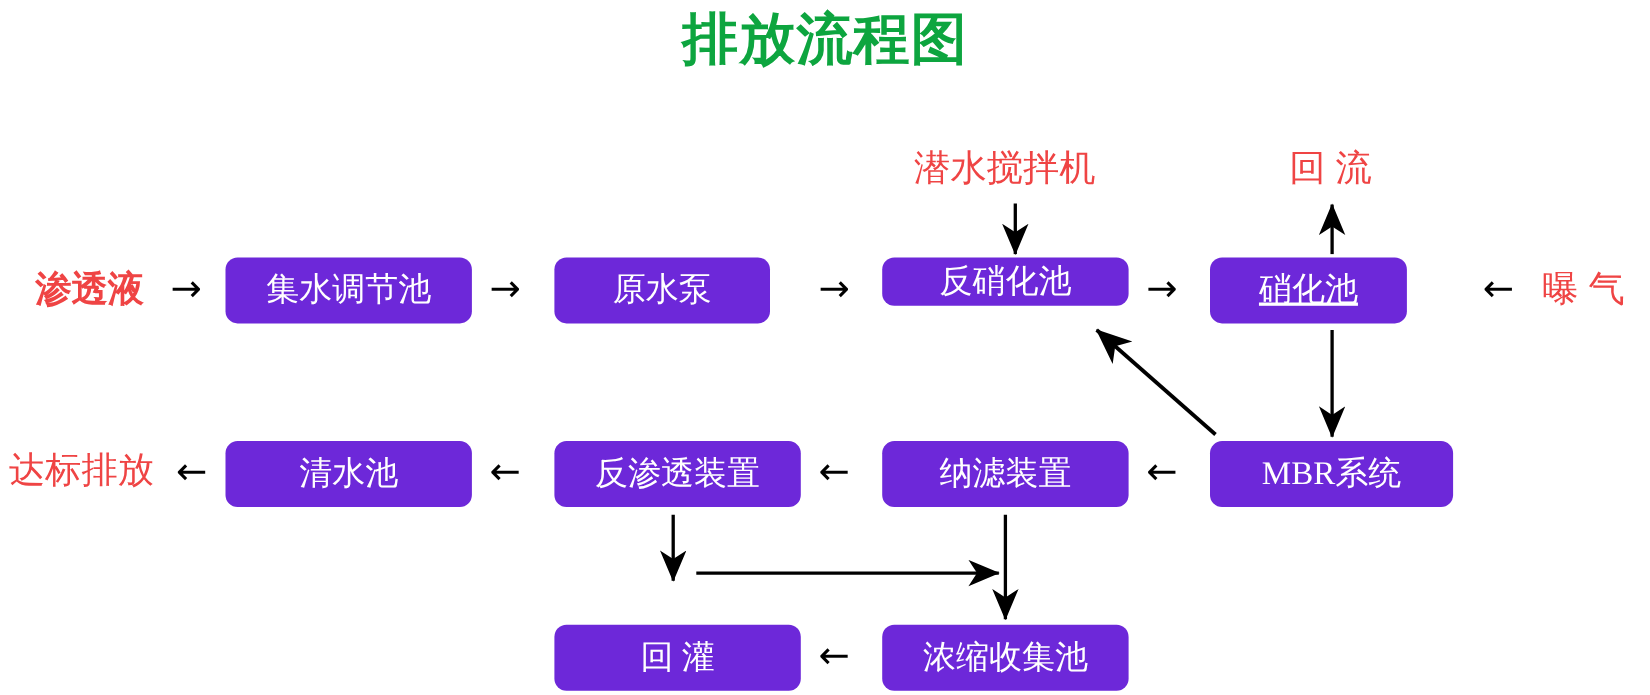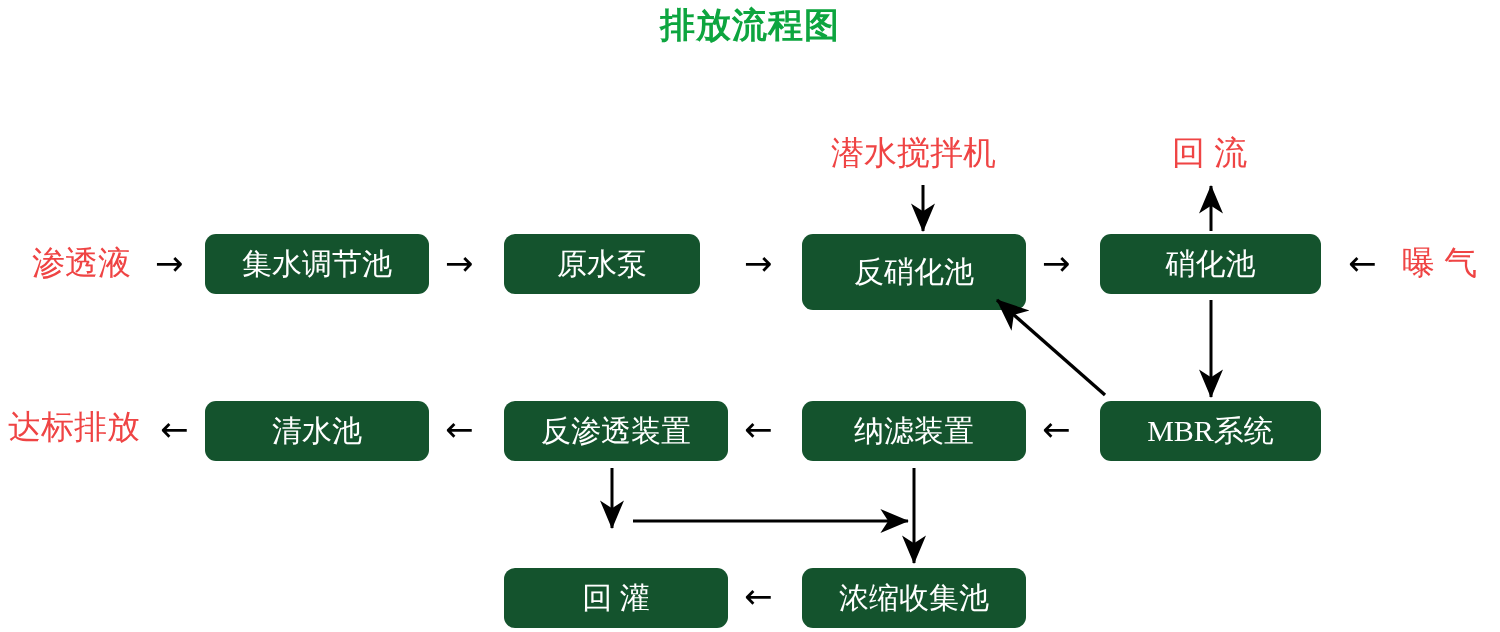--- a/index.html
+++ b/index.html
@@ -18,30 +18,30 @@
 
   
   #title {
     position: absolute;
     left: 0;
     top: 2px;
     width: 1500px;
     text-align: center;
     font-family: "Liberation Sans", "DejaVu Sans", sans-serif;
     font-weight: bold;
-    font-size: 35px;
+    font-size: 51px;
     letter-spacing: 1px;
     color: #0DA53F;
     white-space: nowrap;
   }
 
   
   .node {
     position: absolute;
-    background: #14532d;
+    background: #6d28d9;
     border-radius: 11px;
     color: #ffffff;
     display: flex;
     align-items: center;
     justify-content: center;
     font-family: "Liberation Serif", "DejaVu Serif", serif;
     font-size: 30px;
     line-height: 1;
     white-space: nowrap;
     box-sizing: border-box;
@@ -77,36 +77,36 @@
     pointer-events: none;
   }
 </style>
 </head>
 <body>
 
 <div id="stage">
 
   <div id="title">排放流程图</div>
 
-  <div class="plain" style="left:32px; top:246px;">渗透液</div>
+  <div class="plain" style="left:32px; top:246px;font-weight:bold;">渗透液</div>
   <div class="glyph arrow-h" style="left:155px; top:246px;">→</div>
 
   <div class="node" style="left:205px; top:234px; width:224px; height:60px;">集水调节池</div>
 
   <div class="glyph arrow-h" style="left:445px; top:246px;">→</div>
 
   <div class="node" style="left:504px; top:234px; width:196px; height:60px;">原水泵</div>
 
   <div class="glyph arrow-h" style="left:744px; top:246px;">→</div>
 
-  <div class="node" style="left:802px; top:234px; width:224px; height:76px;">反硝化池</div>
+  <div class="node" style="left:802px; top:234px; width:224px; height:44px;">反硝化池</div>
 
   <div class="glyph arrow-h" style="left:1042px; top:246px;">→</div>
 
-  <div class="node" style="left:1100px; top:234px; width:221px; height:60px;">硝化池</div>
+  <div class="node" style="left:1100px; top:234px; width:179px; height:60px;text-decoration:underline;">硝化池</div>
 
   <div class="glyph arrow-h" style="left:1348px; top:246px;">←</div>
   <div class="plain" style="left:1402px; top:246px;text-align:right;">曝 气</div>
 
   <div class="plain" style="left:831px; top:136px;">潜水搅拌机</div>
   <div class="plain" style="left:1172px; top:136px;">回 流</div>
 
   <div class="plain" style="left:8px; top:410px;">达标排放</div>
   <div class="glyph arrow-h" style="left:160px; top:412px;">←</div>
 

